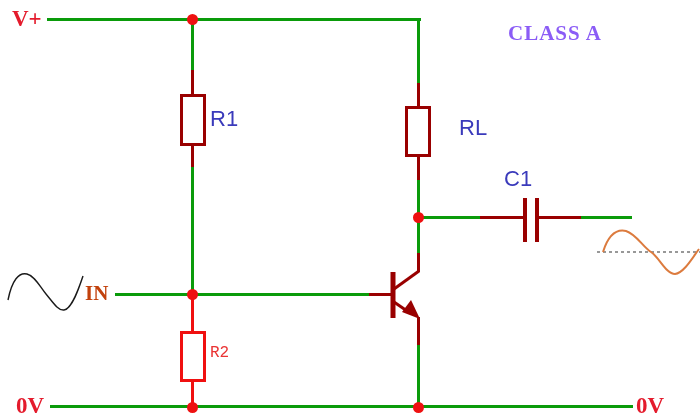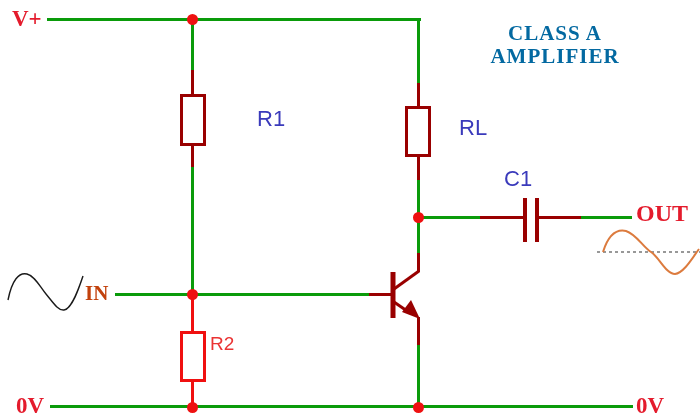--- a/index.html
+++ b/index.html
@@ -23,21 +23,21 @@
   }
   .lbl{position:absolute;white-space:nowrap;line-height:1;}
   .lbl.serifbold{font-family:"Liberation Serif", serif;font-weight:bold;}
   .lbl.sans{font-family:"Liberation Sans", sans-serif;font-weight:normal;}
   .red{color:#E41B2C;}
   .greenlbl{color:#c2410c;}
   .bluelbl{color:#3A3ABB;}
   .redlbl{color:#EA3333;}
   #title{
     position:absolute;left:455px;top:22px;width:200px;text-align:center;
-    color:#0369a1;font-family:"Liberation Serif", serif;font-weight:bold;
+    color:#8b5cf6;font-family:"Liberation Serif", serif;font-weight:bold;
     font-size:21px;line-height:23px;letter-spacing:1px;
   }
   svg.overlay{position:absolute;left:0;top:0;pointer-events:none;}
 </style>
 </head>
 <body>
 
 <div id="canvas">
 
   <div class="wire green" style="left:47px;top:18px;width:374px;height:3px;"></div>
@@ -91,25 +91,23 @@
     <path d="M 8 300 C 12 280 19 272 27 274 C 35 276 40 287 46 294 C 52 301 58 311 64 310 C 72 309 79 288 83 276" stroke="#1A1A1A" stroke-width="1.4" fill="none"></path>
 
     <line x1="597" y1="252" x2="700" y2="252" stroke="#333333" stroke-width="1.2" stroke-dasharray="3,3"></line>
     <path d="M 603 252 C 609 233 617 229 626 231 C 636 234 643 247 651 252 C 659 257 666 274 675 274 C 684 273 693 257 699 249" stroke="#DC7B3E" stroke-width="2" fill="none"></path>
   </svg>
 
   <span class="lbl serifbold red" style="left:12px;top:7px;font-size:23px;">V+</span>
   <span class="lbl serifbold red" style="left:16px;top:394px;font-size:23px;">0V</span>
   <span class="lbl serifbold red" style="left:636px;top:394px;font-size:23px;">0V</span>
   <span class="lbl serifbold greenlbl" style="left:85px;top:283px;font-size:21px;">IN</span>
-  <span class="lbl serifbold red" style="left:636px;top:201px;font-size:24px;">OUT</span>
 
-  <span class="lbl sans bluelbl" style="left:210px;top:108px;font-size:22px;margin-left:47px;">R1</span>
-  <span class="lbl sans redlbl" style="left:210px;top:334px;font-size:19px;">R2</span>
+  <span class="lbl sans bluelbl" style="left:210px;top:108px;font-size:22px;">R1</span>
+  <span class="lbl sans redlbl" style="left:210px;top:345px;font-size:16px;font-family:Liberation Mono, monospace;">R2</span>
   <span class="lbl sans bluelbl" style="left:459px;top:117px;font-size:22px;">RL</span>
   <span class="lbl sans bluelbl" style="left:504px;top:168px;font-size:22px;">C1</span>
 
   <div id="title">
     <div>CLASS A</div>
-    <div>AMPLIFIER</div>
   </div>
 
 </div>
 
 </body></html>

